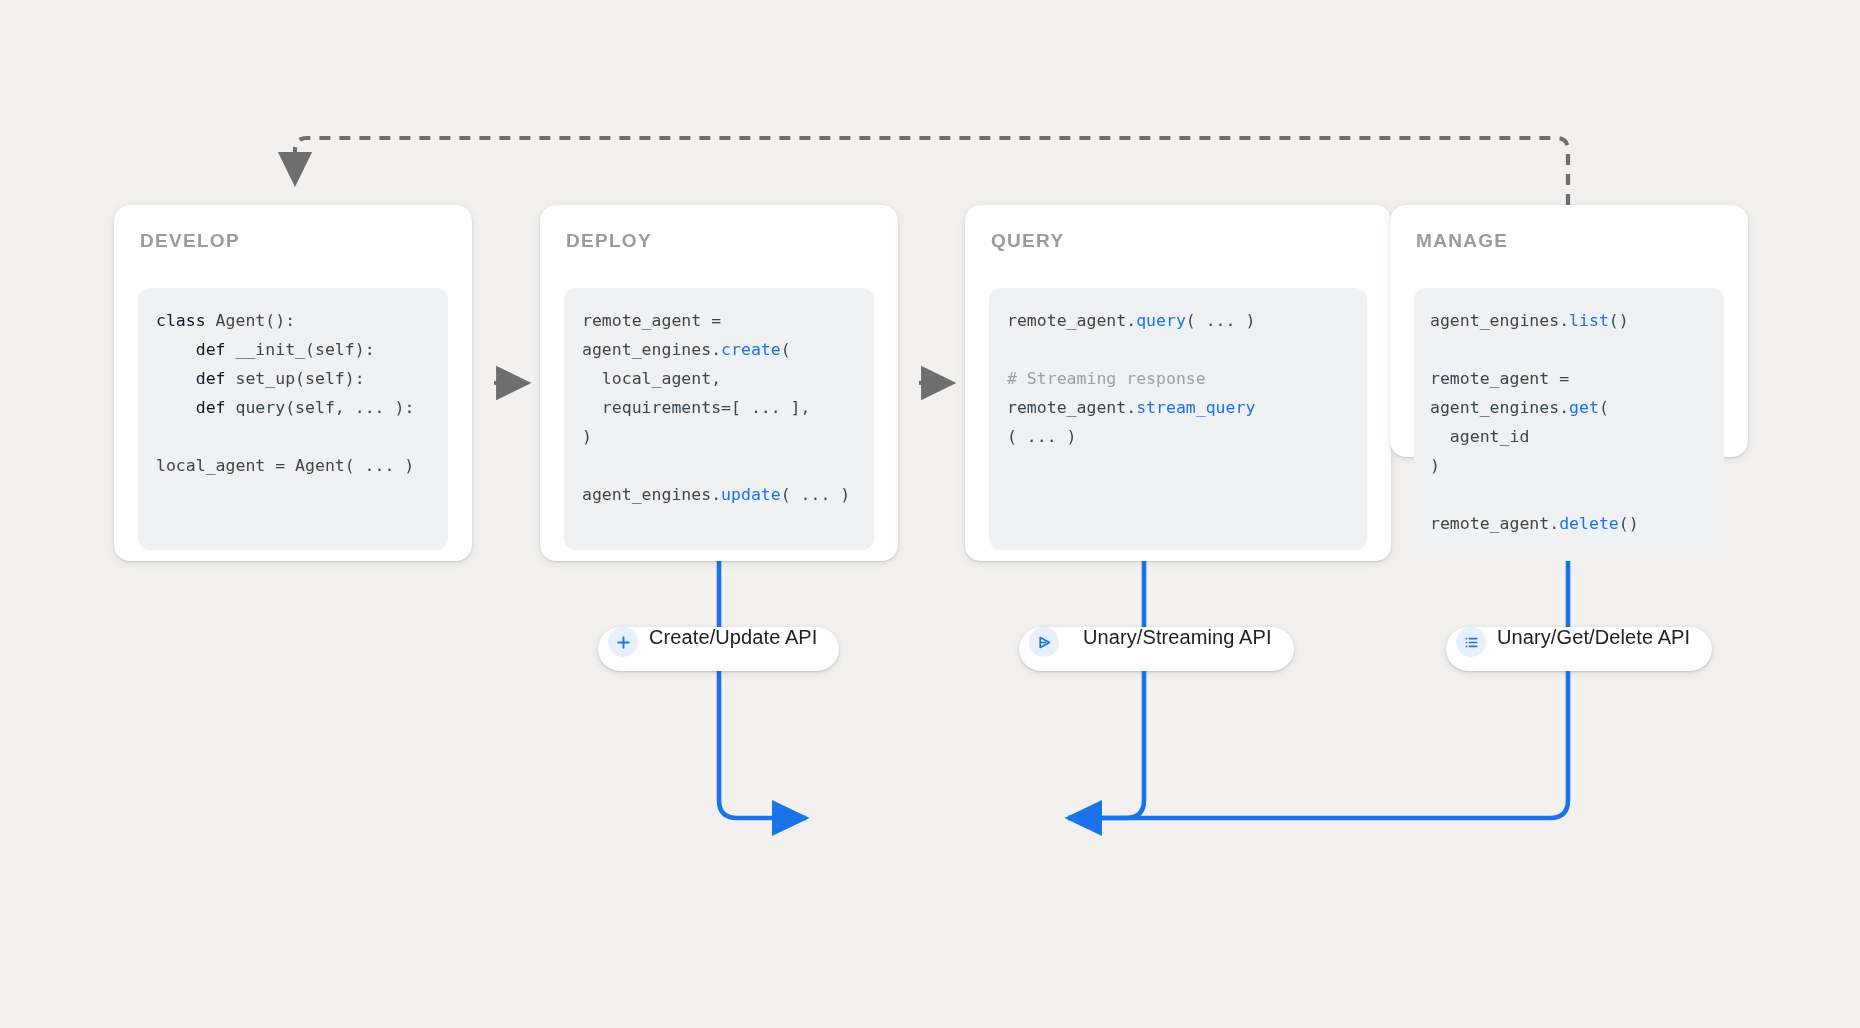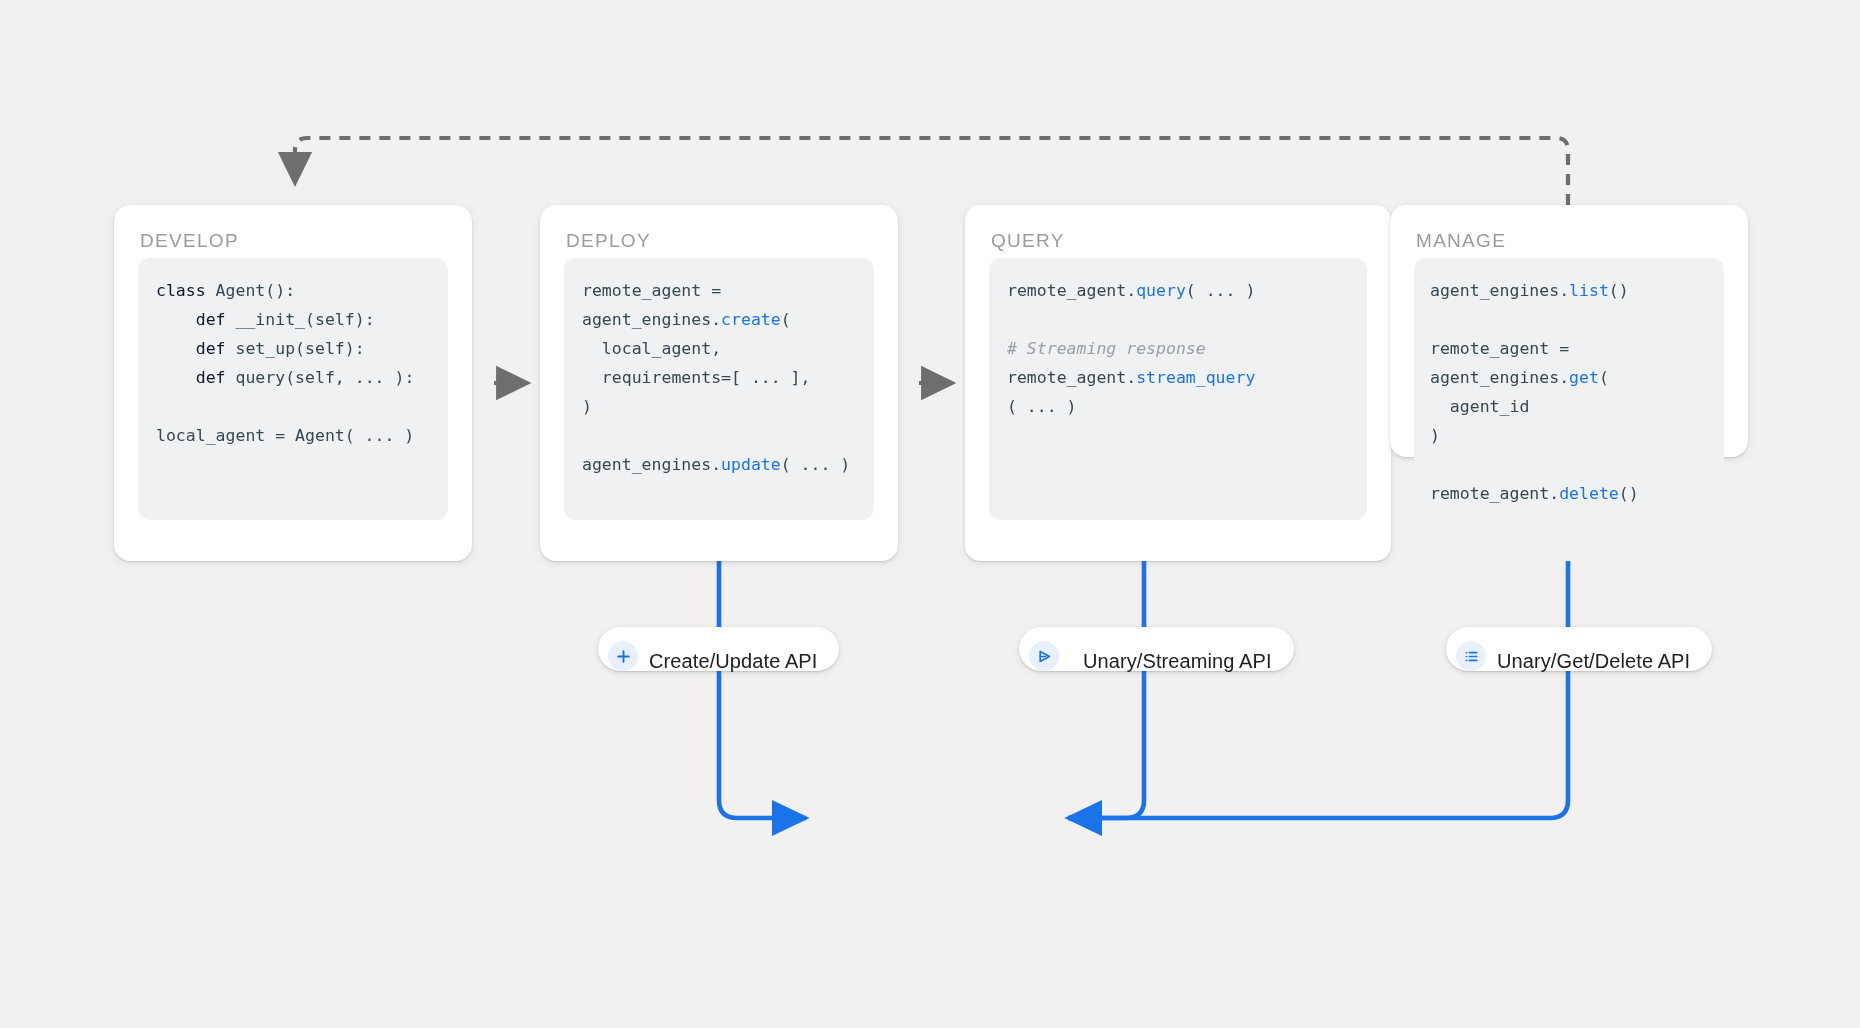--- a/index.html
+++ b/index.html
@@ -20,61 +20,61 @@
     position:absolute;
     background:#ffffff;
     border-radius:16px;
     box-shadow:0 1px 2px rgba(60,64,67,.18), 0 2px 8px rgba(60,64,67,.10);
     box-sizing:border-box;
     padding:26px 24px 22px 24px;
   }
   .card-title{
     font-size:19px;
     letter-spacing:1.3px;
-    font-weight:400;
+    font-weight:700;
     color:#9b9b9b;
-    margin:0 0 8px 2px;
+    margin:0 0 38px 2px;
     line-height:1;
     white-space:nowrap;
   }
   .code{
     background:#eff1f3;
     border-radius:12px;
     padding:18px 16px 18px 18px;
     box-sizing:border-box;
     font-family:"DejaVu Sans Mono",monospace;
     font-size:16.5px;
     line-height:29px;
     color:#37474f;
     white-space:pre;
     overflow:hidden;
   }
   .kw{color:#0f172a;}
   .fn{color:#1a73e8;}
-  .cm{color:#9aa0a6;font-style:italic;}
+  .cm{color:#9aa0a6;}
 
   
   #card-develop{left:114px;top:205px;width:358px;height:356px;}
   #card-develop .code{height:262px;}
   #card-deploy{left:540px;top:205px;width:358px;height:356px;}
   #card-deploy .code{height:262px;}
   #card-query{left:965px;top:205px;width:426px;height:356px;border-radius:15px;}
   #card-query .code{height:262px;}
   #card-manage{left:1390px;top:205px;width:358px;height:252px;}
   #card-manage .code{height:262px;padding-left:16px;}
 
   
   .pill{
     position:absolute;
-    display:flex;align-items:flex-end;
+    display:flex;align-items:flex-start;
     gap:11px;
     background:#ffffff;
     border-radius:999px;
     height:44px;
-    padding:12px 22px 0 10px;
+    padding:0 22px 0 10px;
     box-shadow:0 1px 2px rgba(60,64,67,.20), 0 2px 7px rgba(60,64,67,.12);
     white-space:nowrap;
     box-sizing:border-box;
   }
   .pill-label{
     font-size:20px;
     color:#202124;
     line-height:1;
     letter-spacing:.1px;
   }

